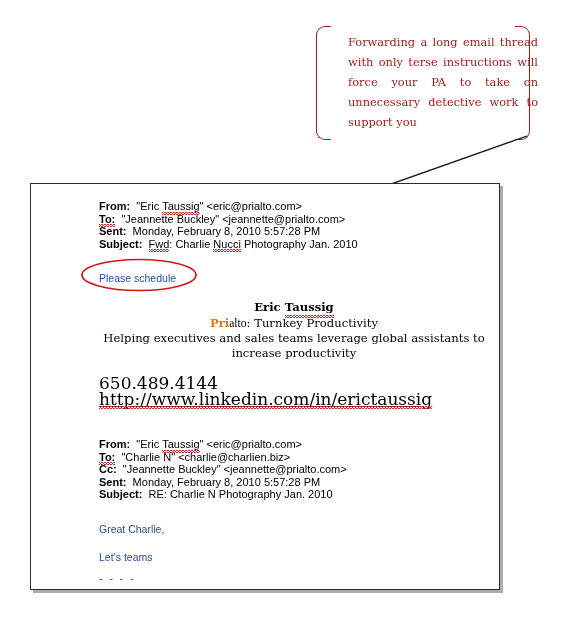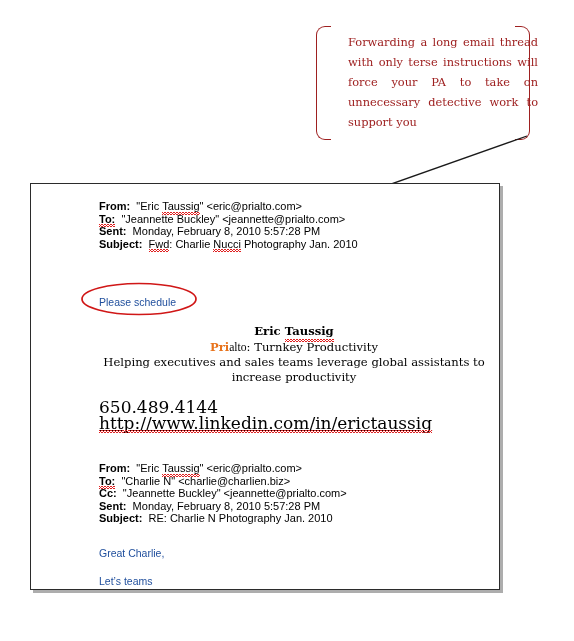--- a/index.html
+++ b/index.html
@@ -193,21 +193,21 @@
         <span>&nbsp;Monday, February 8, 2010 5:57:28 PM</span>
       </div>
       <div class="hdr-line">
         <span class="hdr-label">Subject:</span>
         <span>&nbsp;<span class="squiggle">Fwd</span>: Charlie <span class="squiggle">Nucci</span> Photography Jan. 2010</span>
       </div>
     </div>
 
     <div class="spacer-lg"></div>
 
-    <div style="position:relative;margin-top:24px;">
+    <div style="position:relative;">
       <div class="blue-text">Please schedule</div>
       <svg style="position:absolute; left:-18px; top:-14px; width:130px; height:36px; overflow:visible;" viewBox="0 0 130 36">
         <ellipse cx="58" cy="17" rx="57" ry="15.5" fill="none" stroke="#d01717" stroke-width="1.7"></ellipse>
       </svg>
     </div>
 
     <div class="spacer-md"></div>
 
     <div class="sig">
       <div><span class="sig-name">Eric <span class="squiggle">Taussig</span></span></div>

